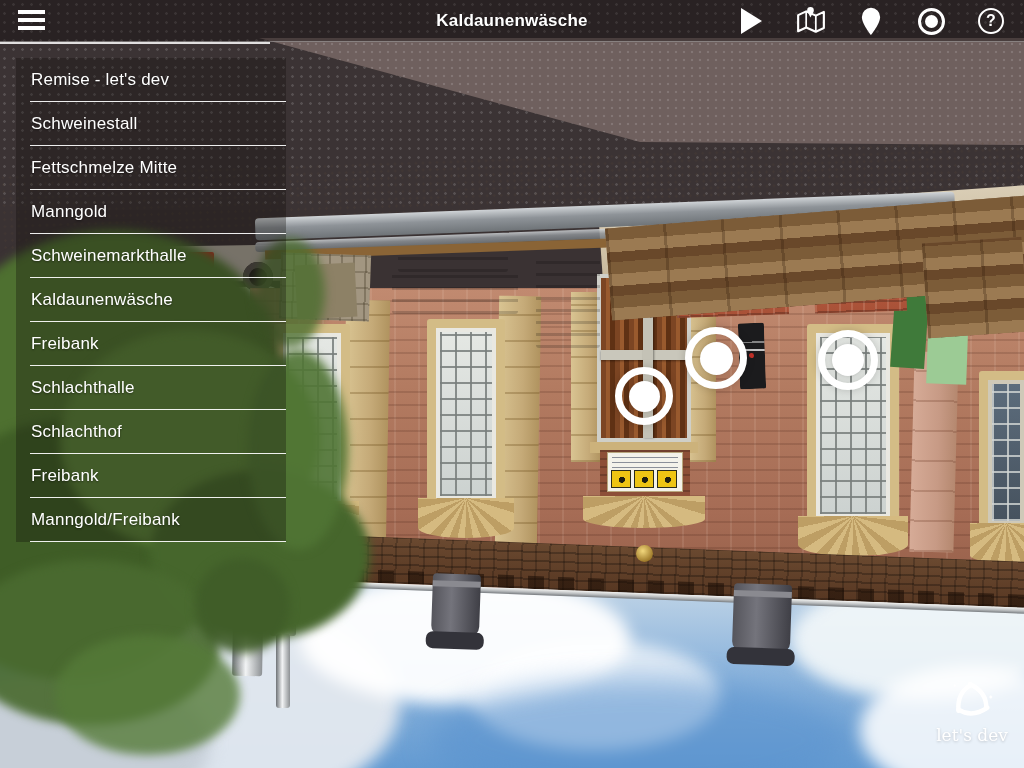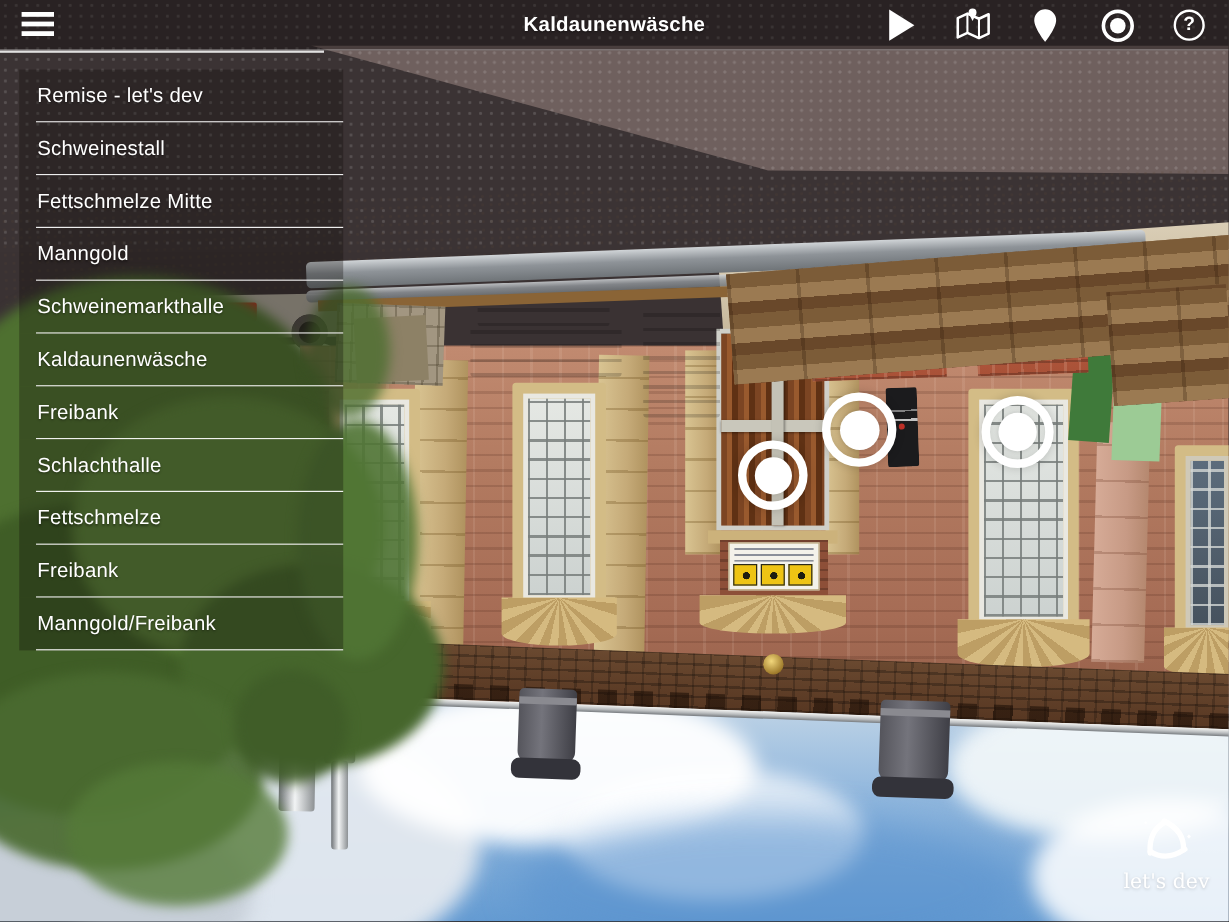--- a/index.html
+++ b/index.html
@@ -285,21 +285,21 @@
         <li class="s-item">
       <span>Kaldaunenwäsche</span>
     </li>
         <li class="s-item">
       <span>Freibank</span>
     </li>
         <li class="s-item">
       <span>Schlachthalle</span>
     </li>
         <li class="s-item">
-      <span>Fettschmelze</span>
+      <span>Schlachthof</span>
     </li>
         <li class="s-item">
       <span>Freibank</span>
     </li>
         <li class="s-item">
       <span>Manngold/Freibank</span>
     </li>
       </ul>
   </div>
 

